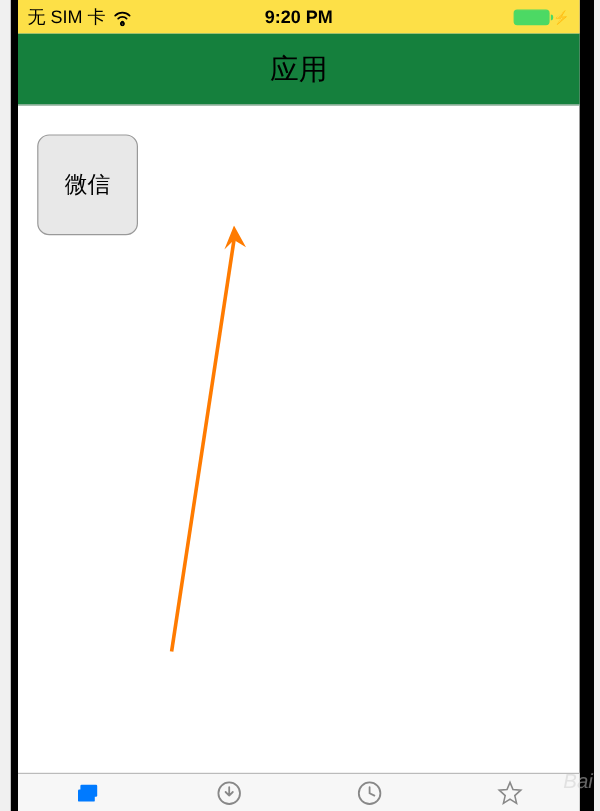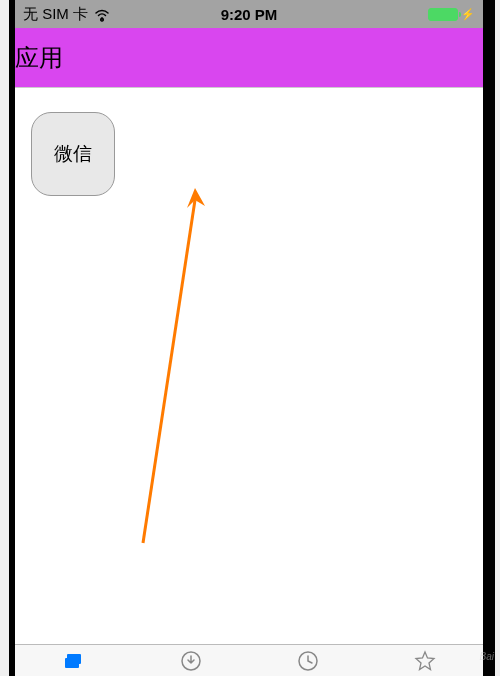--- a/index.html
+++ b/index.html
@@ -32,21 +32,21 @@
       background: #fff;
     }
     .status-bar {
       height: 28px;
       display: flex;
       align-items: center;
       justify-content: space-between;
       padding: 0 8px;
       font-size: 15px;
       color: #000;
-      background: #a3a3a3;
+      background: #fde047;
     }
     .status-left {
       display: flex;
       align-items: center;
       gap: 6px;
     }
     .status-center {
       font-weight: 600;
       position: absolute;
       left: 50%;
@@ -79,42 +79,42 @@
       margin-left: 3px;
     }
     .wifi-icon {
       width: 16px;
       height: 16px;
     }
     .nav-bar {
       height: 60px;
       display: flex;
       align-items: center;
-      justify-content: flex-start;
-      background: #d946ef;
+      justify-content: center;
+      background: #15803d;
       border-bottom: 1px solid #ccc;
     }
     .nav-title {
       font-size: 24px;
       font-weight: 400;
       color: #000;
     }
     .content {
       padding: 24px 16px;
       display: flex;
       gap: 24px;
       position: relative;
       height: calc(100% - 28px - 60px - 32px);
     }
     .app-tile {
       width: 84px;
       height: 84px;
       background: #e8e8e8;
       border: 1px solid #999;
-      border-radius: 20px;
+      border-radius: 10px;
       display: flex;
       align-items: center;
       justify-content: center;
       font-size: 19px;
       color: #000;
       cursor: pointer;
     }
     .arrow-overlay {
       position: absolute;
       left: 118px;
@@ -145,21 +145,21 @@
       cursor: pointer;
     }
     .tab-icon {
       width: 22px;
       height: 22px;
     }
     .watermark {
       position: absolute;
       right: 6px;
       bottom: 14px;
-      font-size: 10px;
+      font-size: 17px;
       color: #ccc;
       font-style: italic;
       opacity: 0.5;
       pointer-events: none;
     }
   </style>
 </head>
 <body>
 
 <div class="frame"></div>

